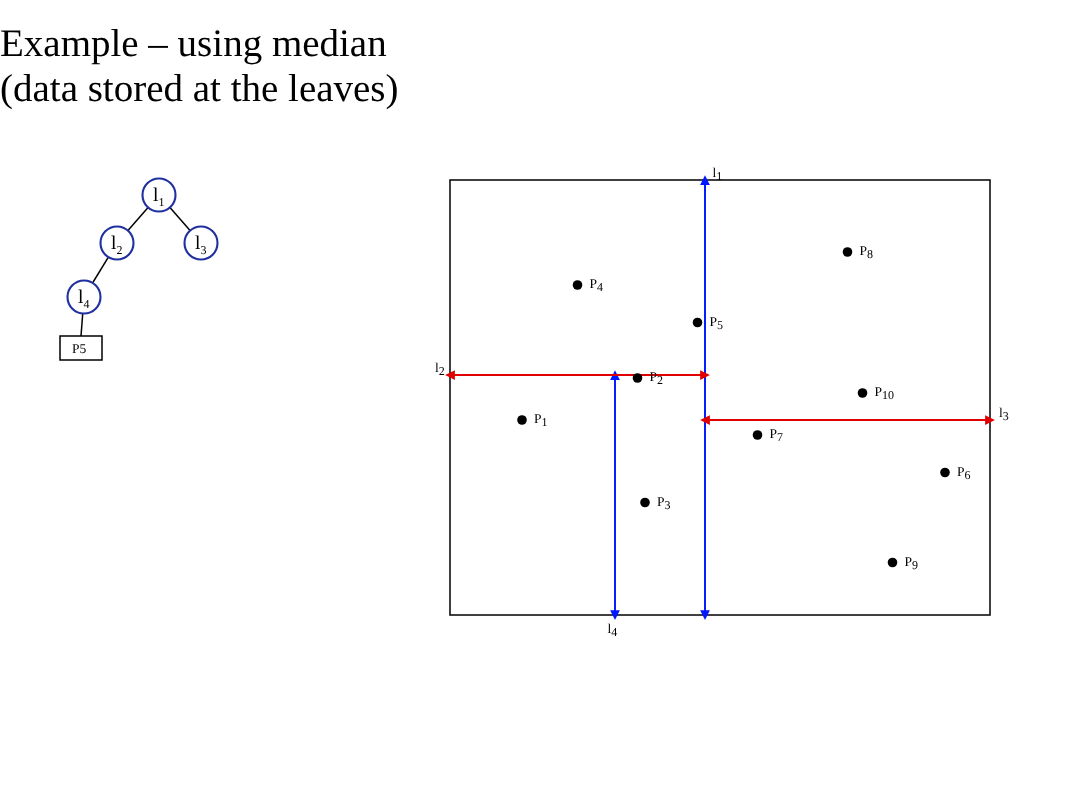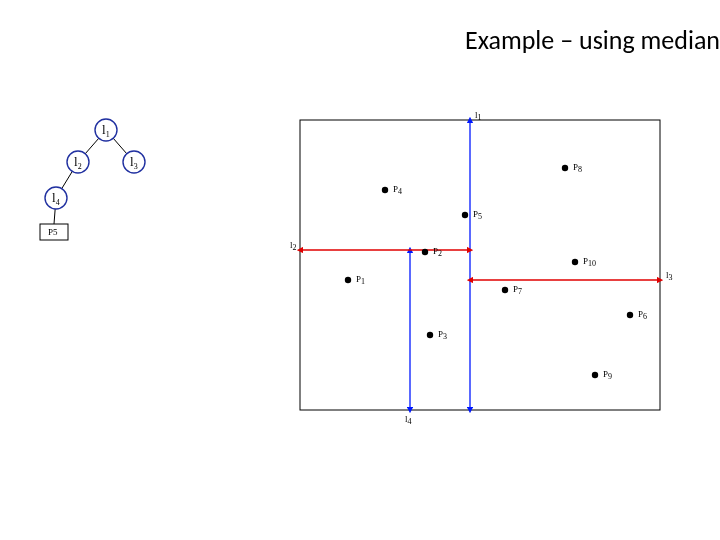--- a/index.html
+++ b/index.html
@@ -4,25 +4,26 @@
 <style>
   body {
     margin: 0;
     width: 720px;
     height: 540px;
     background: #fff;
     font-family: Calibri, Arial, sans-serif;
     position: relative;
   }
   .title {
-    text-align: right;
+    text-align: left;
     font-size: 26px;
-    margin-top: 26px;
+    margin-top: 14px;
     line-height: 1.15;
     color: #000;
+    font-family: Liberation Serif, serif;
   }
   .stage {
     position: absolute;
     left: 0; top: 90px;
     width: 720px; height: 420px;
   }
   svg { overflow: visible; }
   .tree-node circle { fill: #fff; stroke: #2030a0; stroke-width: 1.4; }
   .tree-node text { font-family: "Times New Roman", serif; font-size: 13px; fill: #000; }
   .tree-edge { stroke: #000; stroke-width: 1; fill: none; }
@@ -34,20 +35,21 @@
   .pt { fill: #000; }
   .plabel { font-family: "Times New Roman", serif; font-size: 9px; fill: #000; }
   .llabel { font-family: "Times New Roman", serif; font-size: 9px; fill: #000; }
   .sub { font-size: 8px; }
 </style>
 </head>
 <body>
 
 <div class="title">
   <span>Example – using median</span><br>
+  <span>(data stored at the leaves)</span>
 </div>
 
 <div class="stage">
 <svg width="720" height="420">
   <defs>
     <marker id="arrB" viewBox="0 0 10 10" refX="5" refY="5" markerWidth="5" markerHeight="5" orient="auto-start-reverse">
       <path d="M0 0 L10 5 L0 10 z" fill="#0018ff"></path>
     </marker>
     <marker id="arrR" viewBox="0 0 10 10" refX="5" refY="5" markerWidth="5" markerHeight="5" orient="auto-start-reverse">
       <path d="M0 0 L10 5 L0 10 z" fill="#e00000"></path>

